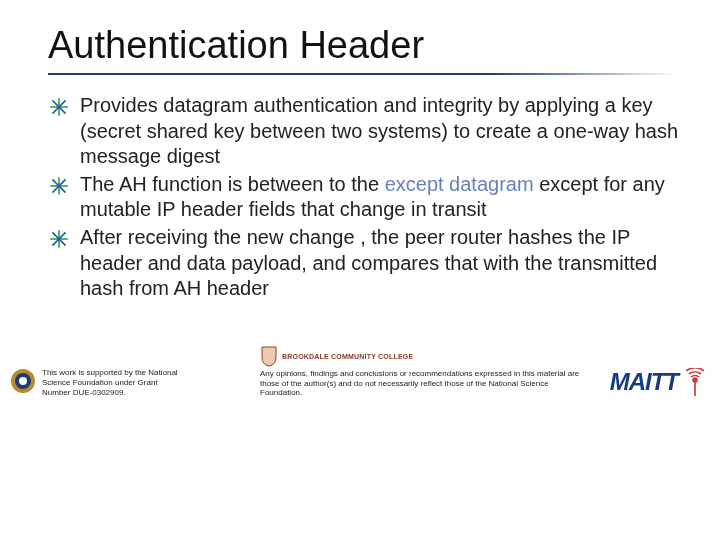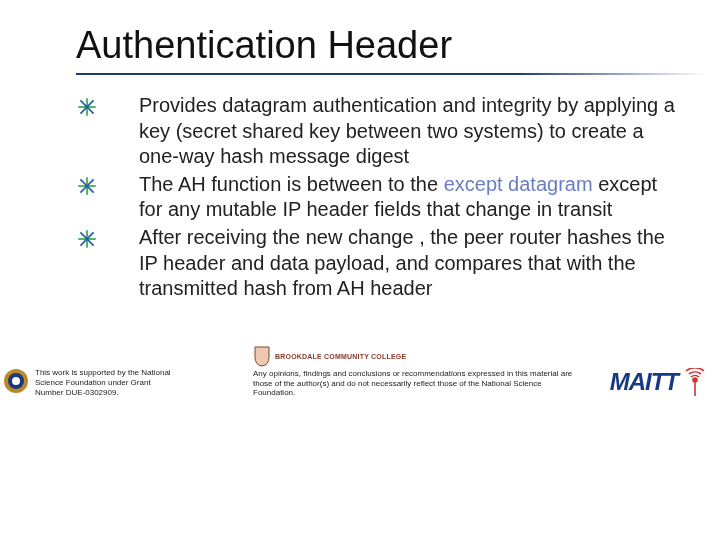--- a/index.html
+++ b/index.html
@@ -1,29 +1,29 @@
 <!DOCTYPE html>
 <html><head>
 <meta charset="utf-8">
 <style>
   * { margin: 0; padding: 0; box-sizing: border-box; }
   html, body { width: 720px; height: 540px; font-family: Verdana, Geneva, sans-serif; background: #fff; color: #222; overflow: hidden; }
 
-  .slide { position: relative; width: 720px; height: 408px; padding: 24px 36px 0 76px; }
+  .slide { position: relative; width: 720px; height: 408px; padding: 24px 36px 0 48px; }
 
   .title { font-size: 38px; font-weight: 400; letter-spacing: 0px; color: #111; margin-bottom: 6px; }
   .title-rule { height: 2px; width: 630px; background: linear-gradient(to right, #1c3a7a 70%, rgba(28,58,122,0)); margin-bottom: 18px; }
 
   .bullets { list-style: none; }
-  .bullets li { display: flex; align-items: flex-start; font-size: 20px; line-height: 1.28; margin-bottom: 2px; gap: 31px; }
+  .bullets li { display: flex; align-items: flex-start; font-size: 20px; line-height: 1.28; margin-bottom: 2px; }
   .bullets li .icon { flex: 0 0 auto; width: 22px; height: 22px; margin-right: 10px; margin-top: 3px; }
   .bullets li .txt { flex: 1 1 auto; }
   .emph { color: #6b7dc2; }
 
-  .footer { position: absolute; left: 3px; right: 10px; bottom: 10px; display: flex; align-items: flex-end; gap: 18px; }
+  .footer { position: absolute; left: 10px; right: 10px; bottom: 10px; display: flex; align-items: flex-end; gap: 18px; }
   .nsf-block { display: flex; align-items: center; gap: 6px; }
   .nsf-text { font-size: 8px; line-height: 1.25; color: #222; width: 140px; }
   .brookdale-block { display: flex; flex-direction: column; align-items: flex-start; gap: 2px; margin-left: 60px; }
   .brookdale-logo { display: flex; align-items: center; gap: 4px; }
   .brookdale-label { font-size: 7px; line-height: 1.05; color: #8a3a2a; font-weight: 700; letter-spacing: 0.2px; }
   .disclaimer { font-size: 8px; line-height: 1.2; color: #222; width: 330px; }
   .maitt { margin-left: auto; display: flex; gap: 2px; }
   .maitt-text { font-size: 24px; font-weight: 800; font-style: italic; color: #163a83; letter-spacing: -1px; }
 </style>
 </head>

